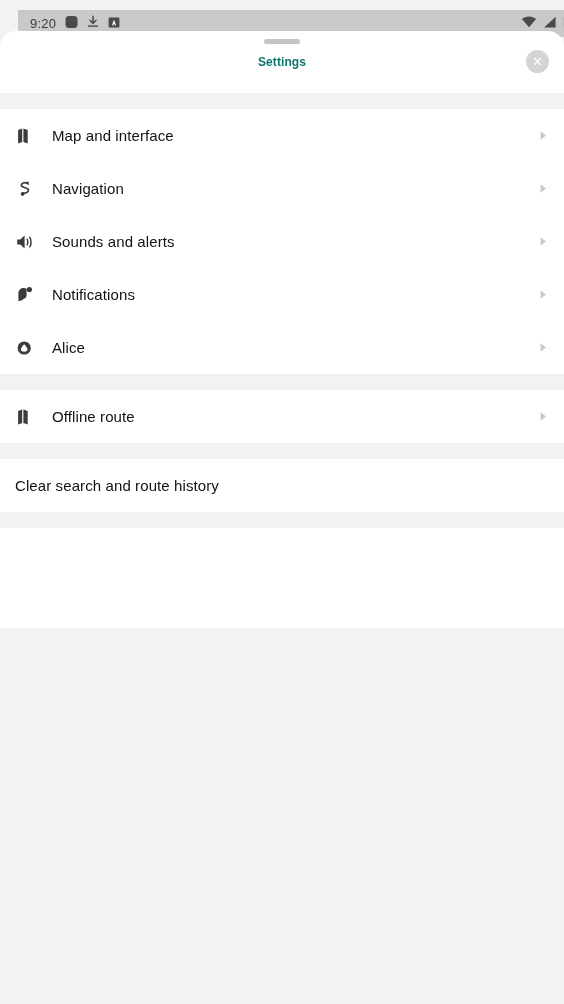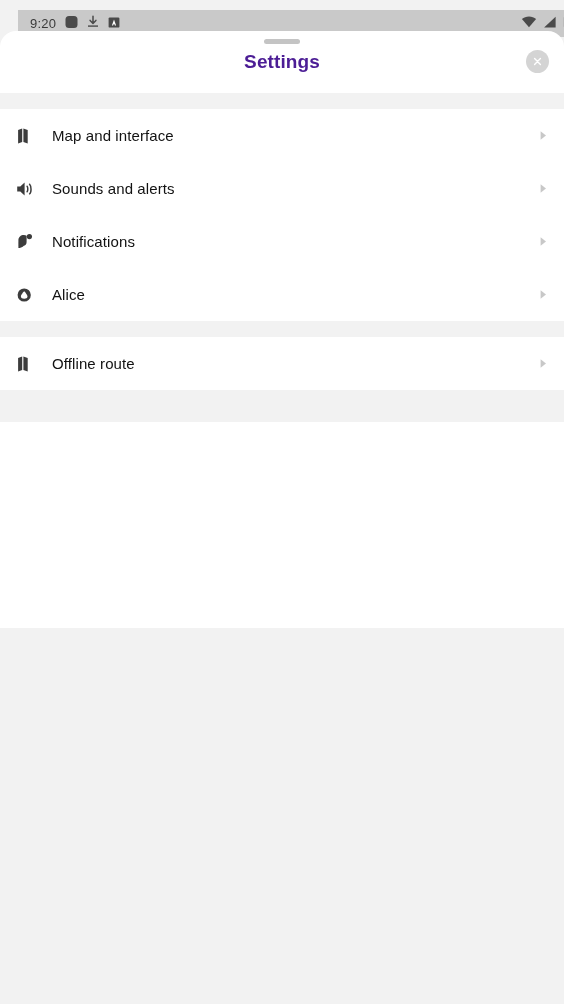--- a/index.html
+++ b/index.html
@@ -32,21 +32,21 @@
     overflow:hidden;
   }
   .grabber {
     position:absolute; top:8px; left:50%; transform:translateX(-50%);
     width:36px; height:5px; border-radius:3px; background:#c4c4c4;
   }
   .sheet-header {
     position:relative; height:62px;
     display:flex; align-items:center; justify-content:center;
   }
-  .sheet-title { font-size:19px; font-weight:bold; color:#4c1d95; letter-spacing:.1px; }
+  .sheet-title { font-size:12px; font-weight:bold; color:#0f766e; letter-spacing:.1px; }
   .close-btn {
     position:absolute; right:15px; top:19px;
     width:23px; height:23px; border-radius:50%;
     background:#d4d4d4;
     display:flex; align-items:center; justify-content:center;
     cursor:pointer;
   }
   .close-btn svg { display:block; }
 
   .gap { background:#f2f2f2; width:100%; }
@@ -147,20 +147,33 @@
             <path d="M7.2 2.6L3.1 4.1v13.3l4.1-1.5V2.6z" fill="#3c3c3c"></path>
             <path d="M8.4 2.6v13.3l4.3 1.5V4.1L8.4 2.6z" fill="#3c3c3c"></path>
           </svg>
         </span>
         <span class="label">Map and interface</span>
         <svg class="chev" width="9" height="11" viewBox="0 0 9 11">
           <path d="M1.6 1.2L7 5.5L1.6 9.8V1.2z" fill="#c8c8c8"></path>
         </svg>
       </div>
 
+      <div class="row">
+        <span class="icon-wrap">
+          <svg width="20" height="20" viewBox="0 0 20 20">
+            <path d="M12.4 4.1c-3.1-1.2-6.1 0.3-6.1 2.4 0 2.2 7.2 1.9 7.2 4.5 0 2-2.6 3.6-5.4 3.1" stroke="#3c3c3c" stroke-width="1.7" fill="none" stroke-linecap="round"></path>
+            <path d="M13.6 2.3L10.2 4.3l3.6 1.9" fill="#3c3c3c"></path>
+            <circle cx="7.6" cy="14.9" r="1.9" fill="#3c3c3c"></circle>
+          </svg>
+        </span>
+        <span class="label">Navigation</span>
+        <svg class="chev" width="9" height="11" viewBox="0 0 9 11">
+          <path d="M1.6 1.2L7 5.5L1.6 9.8V1.2z" fill="#c8c8c8"></path>
+        </svg>
+      </div>
 
       <div class="row">
         <span class="icon-wrap">
           <svg width="21" height="20" viewBox="0 0 21 20">
             <path d="M2.2 7.4h3.1L9.6 3.6v12.8L5.3 12.6H2.2V7.4z" fill="#3c3c3c"></path>
             <path d="M12.1 7.2c0.9 0.9 0.9 4.6 0 5.6" stroke="#3c3c3c" stroke-width="1.5" fill="none" stroke-linecap="round"></path>
             <path d="M14.6 5.2c1.9 1.9 1.9 8.6 0 9.6" stroke="#3c3c3c" stroke-width="1.5" fill="none" stroke-linecap="round"></path>
           </svg>
         </span>
         <span class="label">Sounds and alerts</span>
@@ -211,18 +224,24 @@
         </span>
         <span class="label">Offline route</span>
         <svg class="chev" width="9" height="11" viewBox="0 0 9 11">
           <path d="M1.6 1.2L7 5.5L1.6 9.8V1.2z" fill="#c8c8c8"></path>
         </svg>
       </div>
     </div>
 
     <div class="gap g3"></div>
 
+    <div class="group">
+      <div class="row noicon">
+        <span class="label">Clear search and route history</span>
+        <span class="row-inner-spacer"></span>
+      </div>
+    </div>
 
     <div class="gap g4"></div>
 
 
   </div>
 </div>
 
 </body></html>

